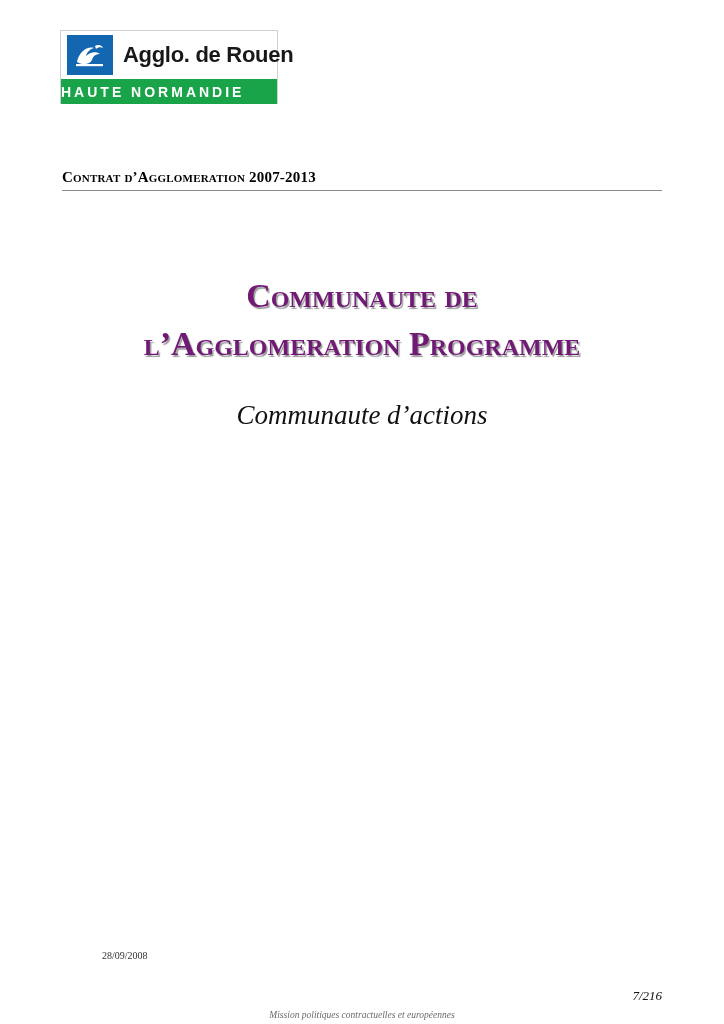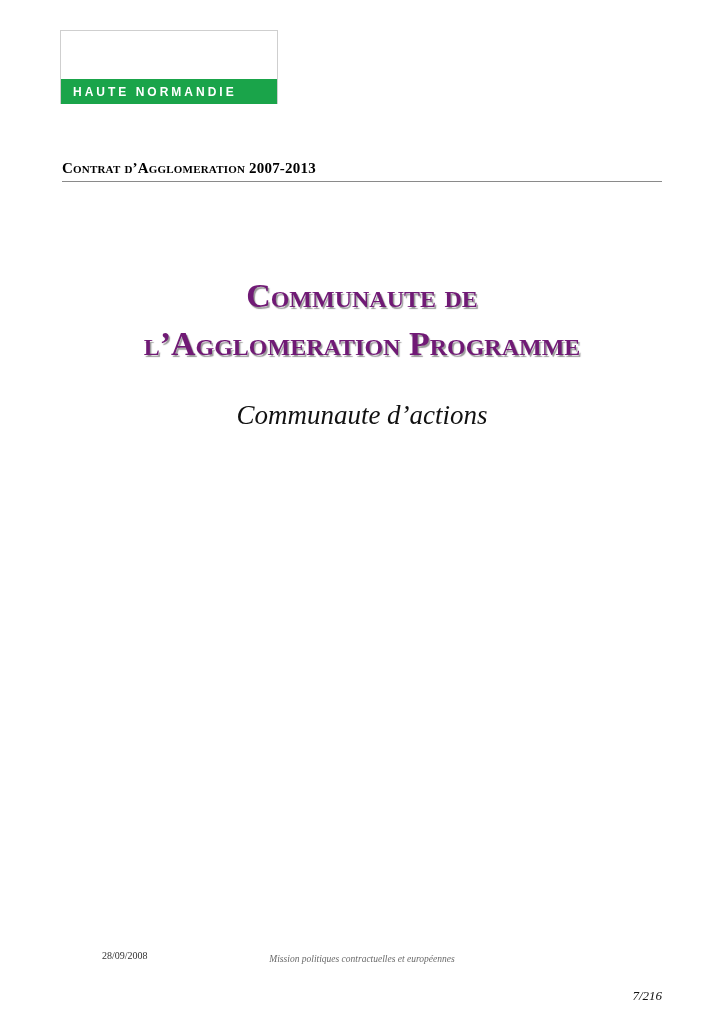--- a/index.html
+++ b/index.html
@@ -68,33 +68,33 @@
     left: 0;
     top: 48px;
     width: 100%;
     height: 25px;
     background: #1aa44a;
     display: flex;
     align-items: center;
   }
   .logo-sub {
     font-family: "Liberation Sans", sans-serif;
-    font-size: 12px;
+    font-size: 14px;
     font-weight: bold;
     color: #ffffff;
     letter-spacing: 3px;
-    margin-left: 12px;
+    margin-left: 0;
     white-space: nowrap;
   }
 
   
   .doc-header {
     position: absolute;
     left: 62px;
-    top: 160px;
+    top: 169px;
     width: 600px;
   }
   .doc-header .hdr-text {
     font-family: "Liberation Serif", serif;
     font-weight: bold;
     font-size: 15px;
     font-variant: small-caps;
     letter-spacing: 0.2px;
     white-space: nowrap;
     padding-bottom: 4px;
@@ -140,21 +140,21 @@
     left: 62px;
     top: 950px;
     font-family: "Liberation Serif", serif;
     font-size: 10px;
     color: #333333;
     margin-left: 40px;
   }
   .footer-center {
     position: absolute;
     left: 0;
-    top: 954px;
+    top: 1010px;
     width: 724px;
     text-align: center;
     font-family: "Liberation Serif", serif;
     font-style: italic;
     font-size: 9.5px;
     color: #6a6a6a;
   }
   .footer-page {
     position: absolute;
     right: 62px;
@@ -164,20 +164,30 @@
     font-size: 13px;
     color: #111111;
   }
 </style>
 </head>
 <body>
 
 <div class="page">
 
   <div class="logo">
+    <div class="logo-top">
+      <div class="logo-mark">
+        <svg width="34" height="30" viewBox="0 0 34 30" aria-hidden="true">
+          <path d="M4 22 C6 12, 14 6, 21 8 C17 9, 14 12, 13 16 C17 12, 23 11, 27 14 C23 14, 20 16, 19 20 C17 24, 11 26, 4 22 Z" fill="#ffffff"></path>
+          <path d="M22 6 C25 4, 29 5, 30 8 C28 7, 25 7, 23 9 Z" fill="#ffffff"></path>
+          <rect x="3" y="24" width="27" height="2.2" fill="#ffffff"></rect>
+        </svg>
+      </div>
+      <div class="logo-word">Agglo. de Rouen</div>
+    </div>
     <div class="logo-bottom">
       <div class="logo-sub">HAUTE NORMANDIE</div>
     </div>
   </div>
 
   <div class="doc-header">
     <div class="hdr-text">Contrat d’Agglomeration 2007-2013</div>
     <div class="hdr-rule"></div>
   </div>
 

